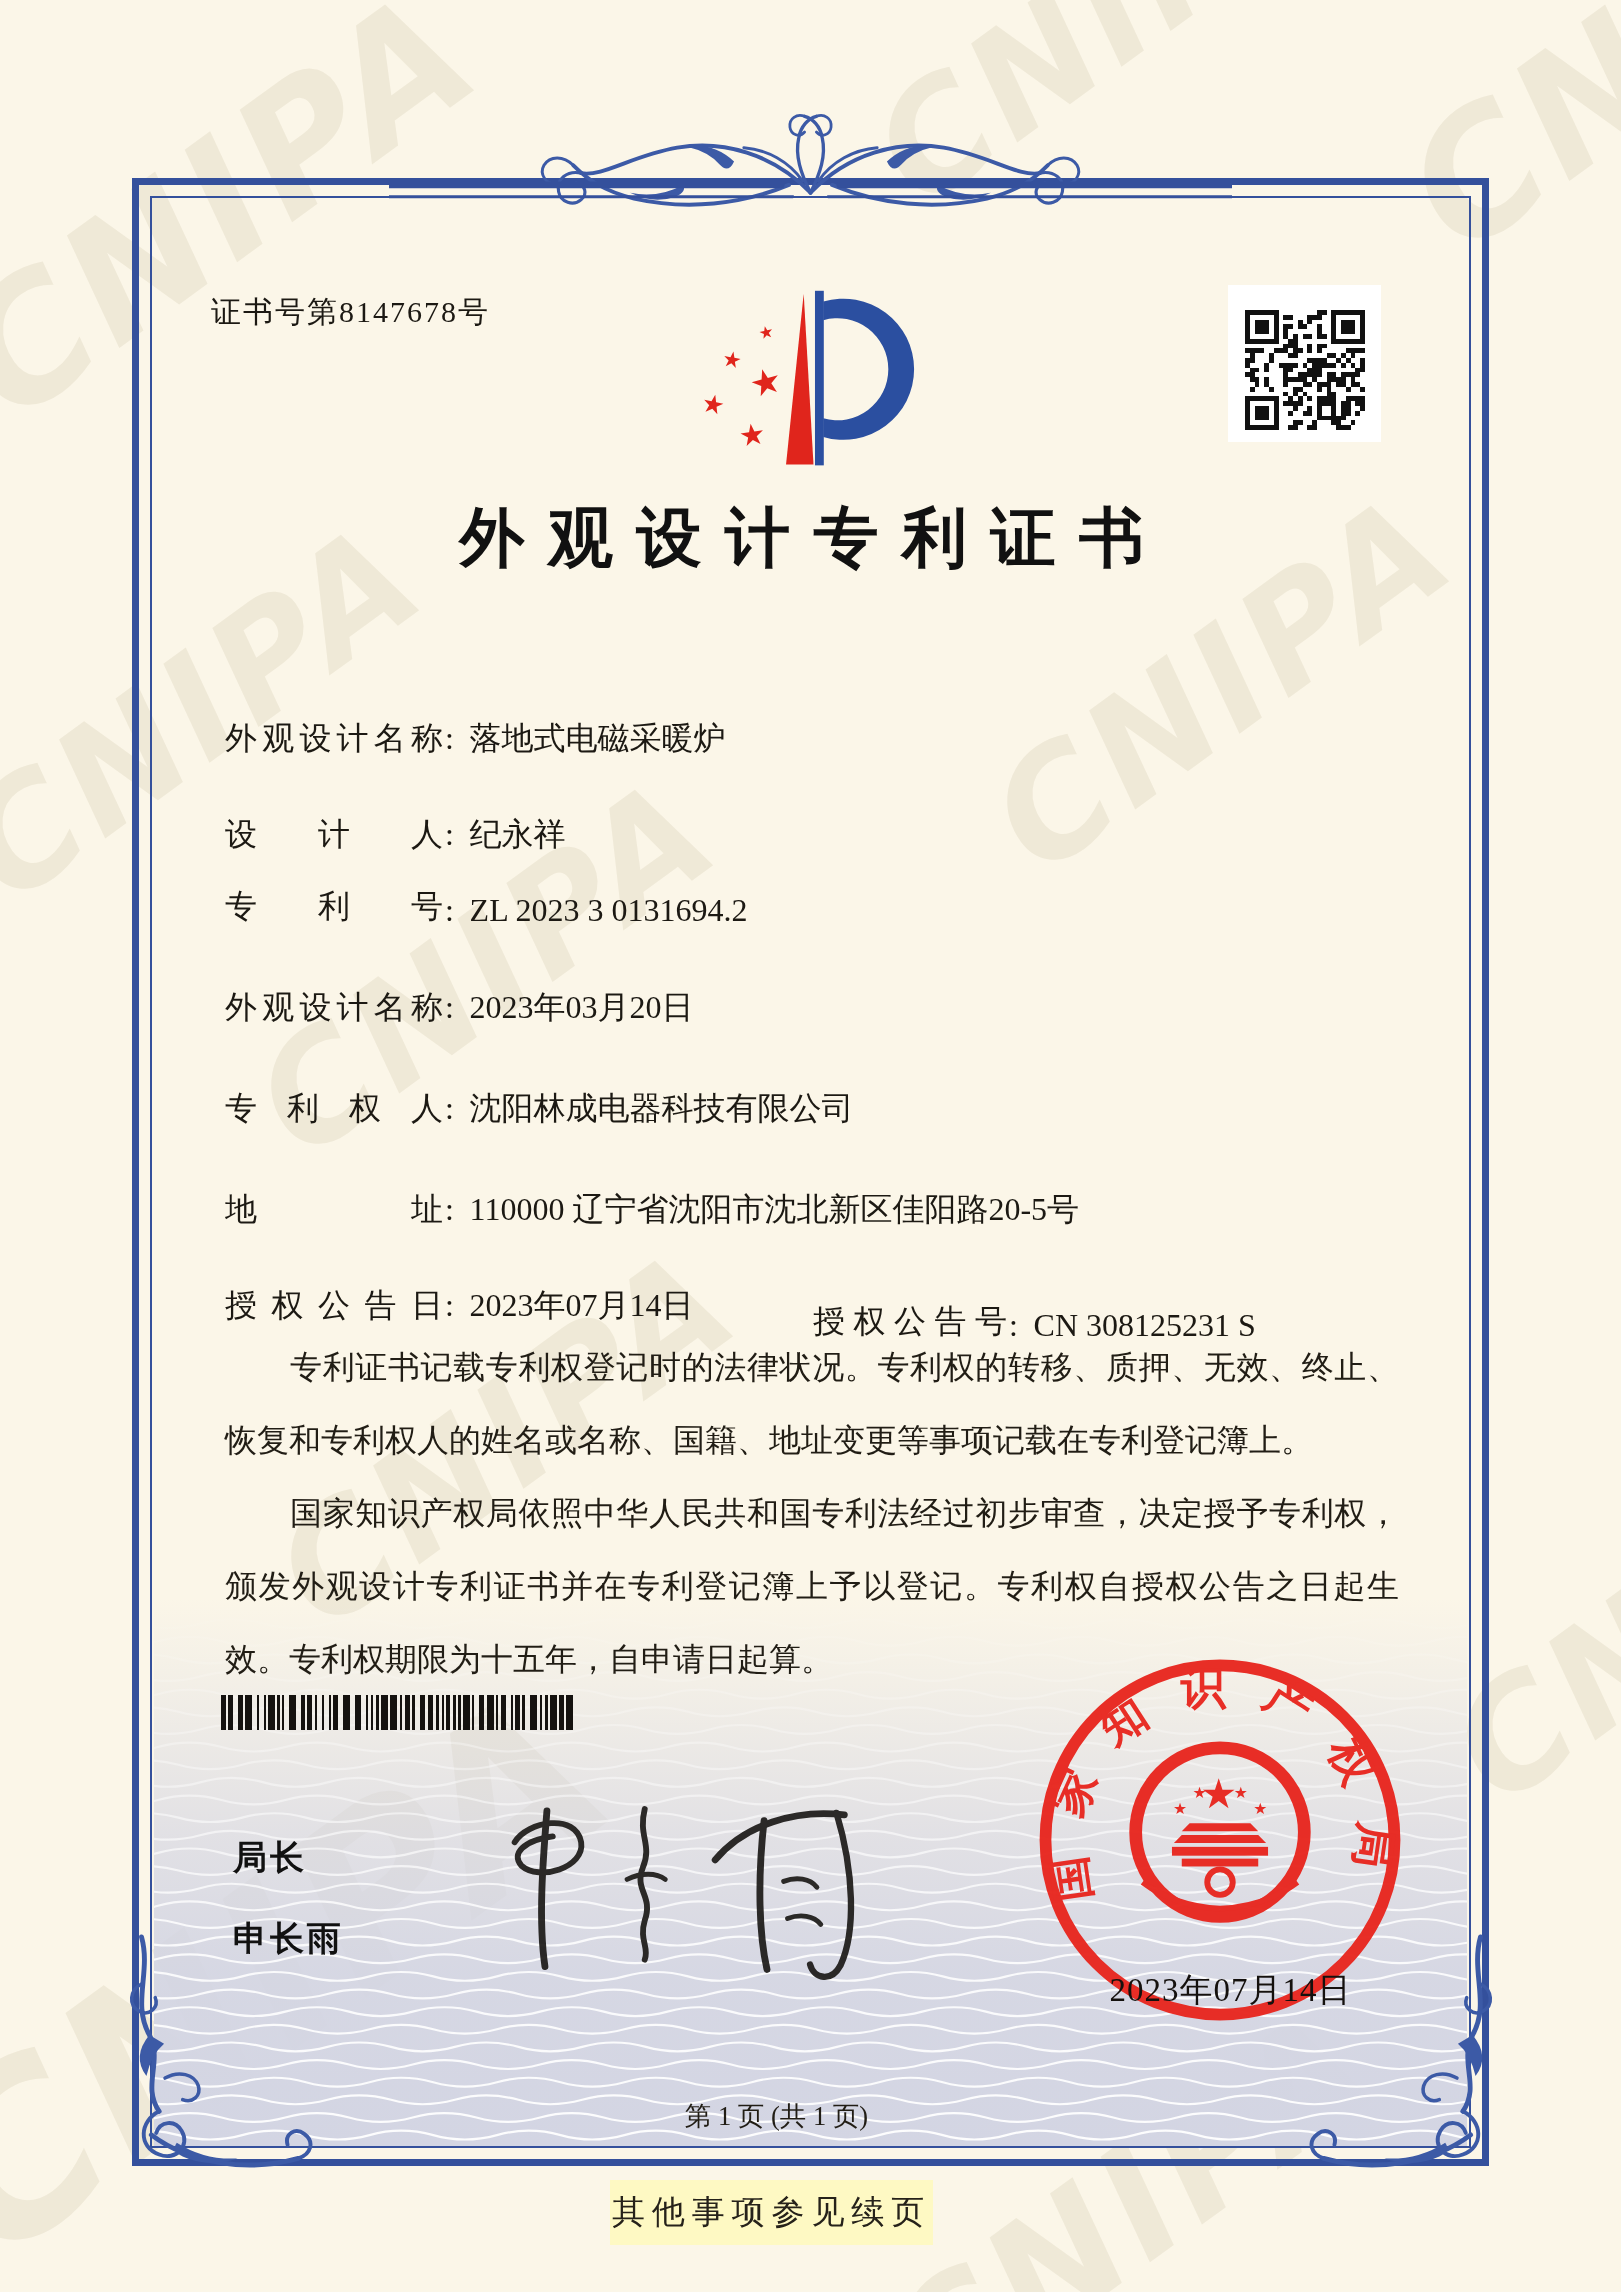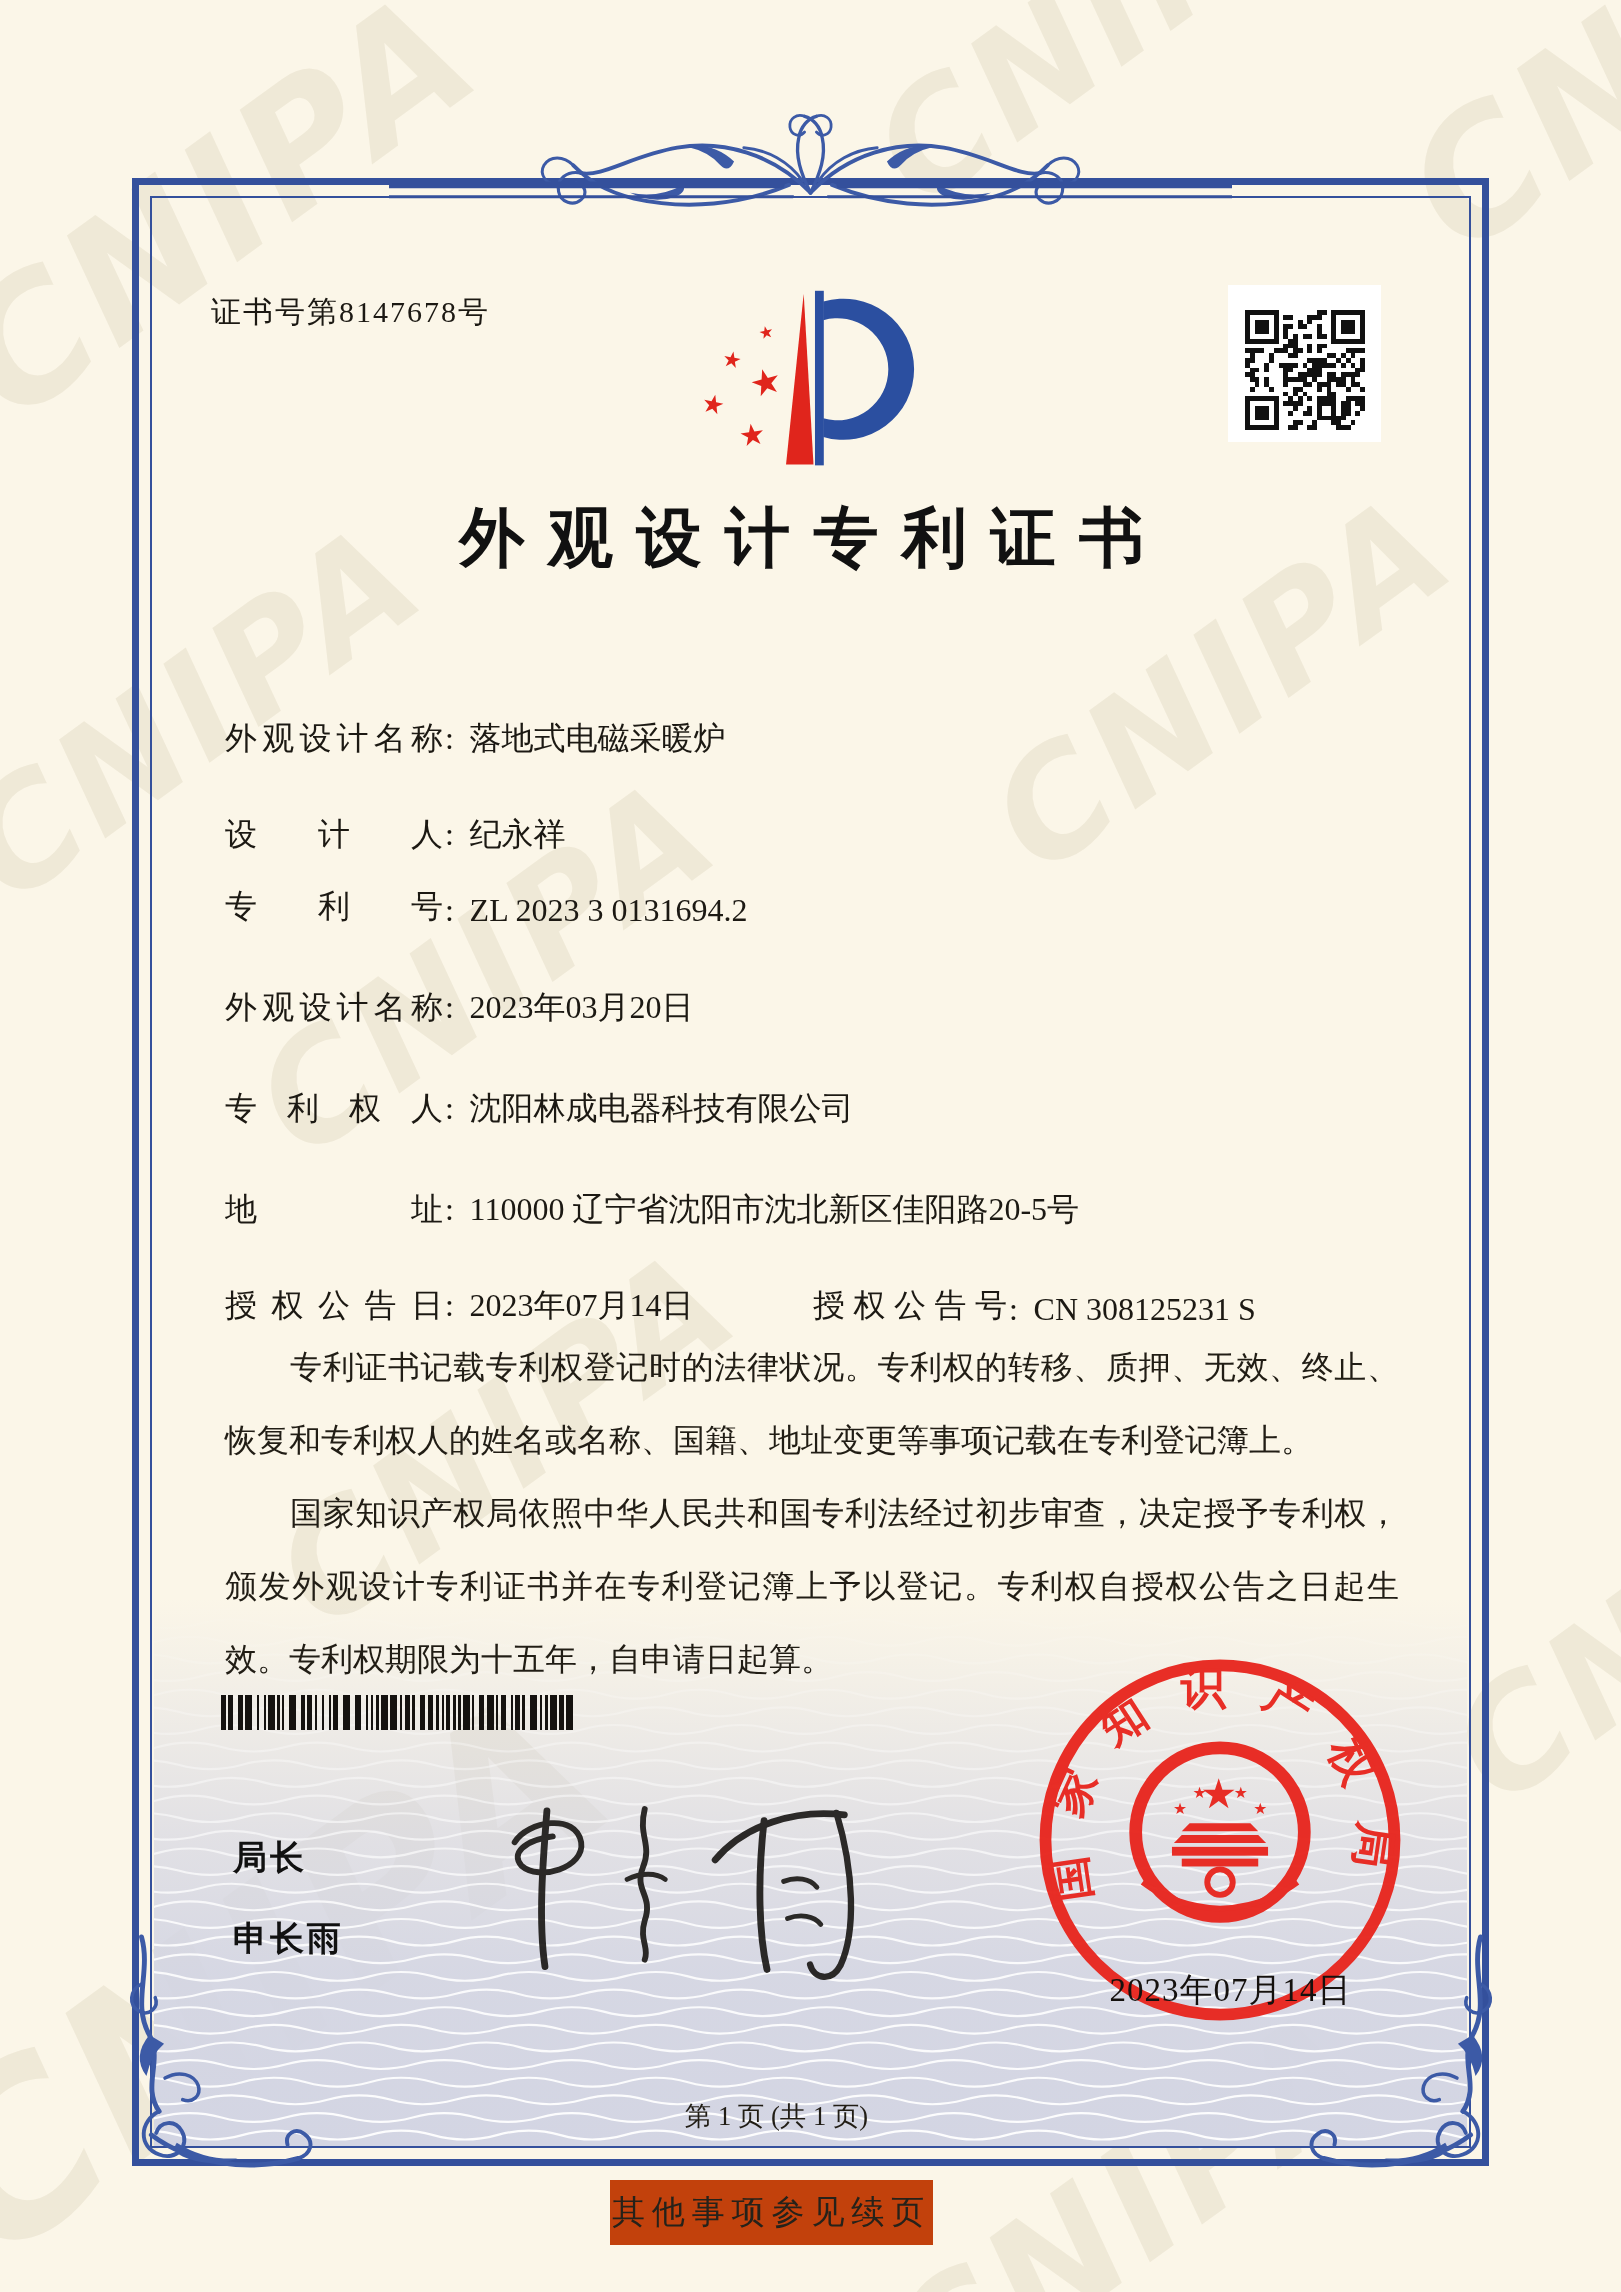--- a/index.html
+++ b/index.html
@@ -31,21 +31,21 @@
 
   .title{left:0;top:494px;width:1627px;text-align:center;font-size:65px;font-weight:bold;
          color:#111;letter-spacing:23.5px;z-index:3;}
 
   .frow{position:absolute;left:225px;font-size:32px;color:#1c1913;z-index:3;white-space:nowrap;}
   .flabel{display:inline-block;width:218px;text-align:justify;text-align-last:justify;
           vertical-align:bottom;}
   .fcolon{display:inline-block;margin-left:2px;}
   .fvalue{display:inline-block;margin-left:15.7px;}
   .fgroup2{position:absolute;left:588px;top:0;white-space:nowrap;}
-  .fgroup2 .flabel{width:194px;}
+  .fgroup2 .flabel{width:194px;margin-top:16px;}
 
   .paras{left:225px;top:1331px;width:1174px;z-index:3;font-size:32px;line-height:73px;
          color:#211d15;text-align:justify;}
   .paras p{margin:0;text-indent:65px;}
 
   .barcode{left:221px;top:1695px;height:35px;z-index:3;font-size:0;white-space:nowrap;}
   .bar{display:inline-block;height:35px;background:#15120f;vertical-align:top;}
   .gap{display:inline-block;height:35px;vertical-align:top;}
 
   .signer-title{left:233px;top:1835px;font-size:34px;font-weight:bold;color:#111;
@@ -53,21 +53,21 @@
   .signer-name{left:233px;top:1916px;font-size:34px;font-weight:bold;color:#111;
       font-family:"Liberation Sans","DejaVu Sans",sans-serif;z-index:3;letter-spacing:2.9px;}
   .sig-svg{left:470px;top:1764px;z-index:4;}
 
   .seal{left:1019px;top:1639px;z-index:4;opacity:0.95;}
   .seal-date{left:1059px;top:1968px;width:343px;text-align:center;font-size:33px;
       color:#15110e;z-index:5;letter-spacing:1px;}
 
   .pageinfo{left:0;top:2098px;width:1553px;text-align:center;font-size:26.5px;color:#211d15;z-index:3;}
 
-  .contnote{left:610px;top:2180px;width:323px;height:65px;background:#c2410c;z-index:5;
+  .contnote{left:610px;top:2180px;width:323px;height:65px;background:#fef9c3;z-index:5;
       text-align:center;line-height:65px;font-size:33px;color:#26221a;letter-spacing:6.9px;}
 
   .ornament{z-index:3;pointer-events:none;}
 </style>
 </head>
 <body>
 
 <div id="wm-layer">
     <div class="wm" style="left: -78px; top: 108px; font-size: 167px;">CNIPA</div>
     <div class="wm" style="left: 843px; top: -69px; font-size: 147px;">CNIPA</div>

